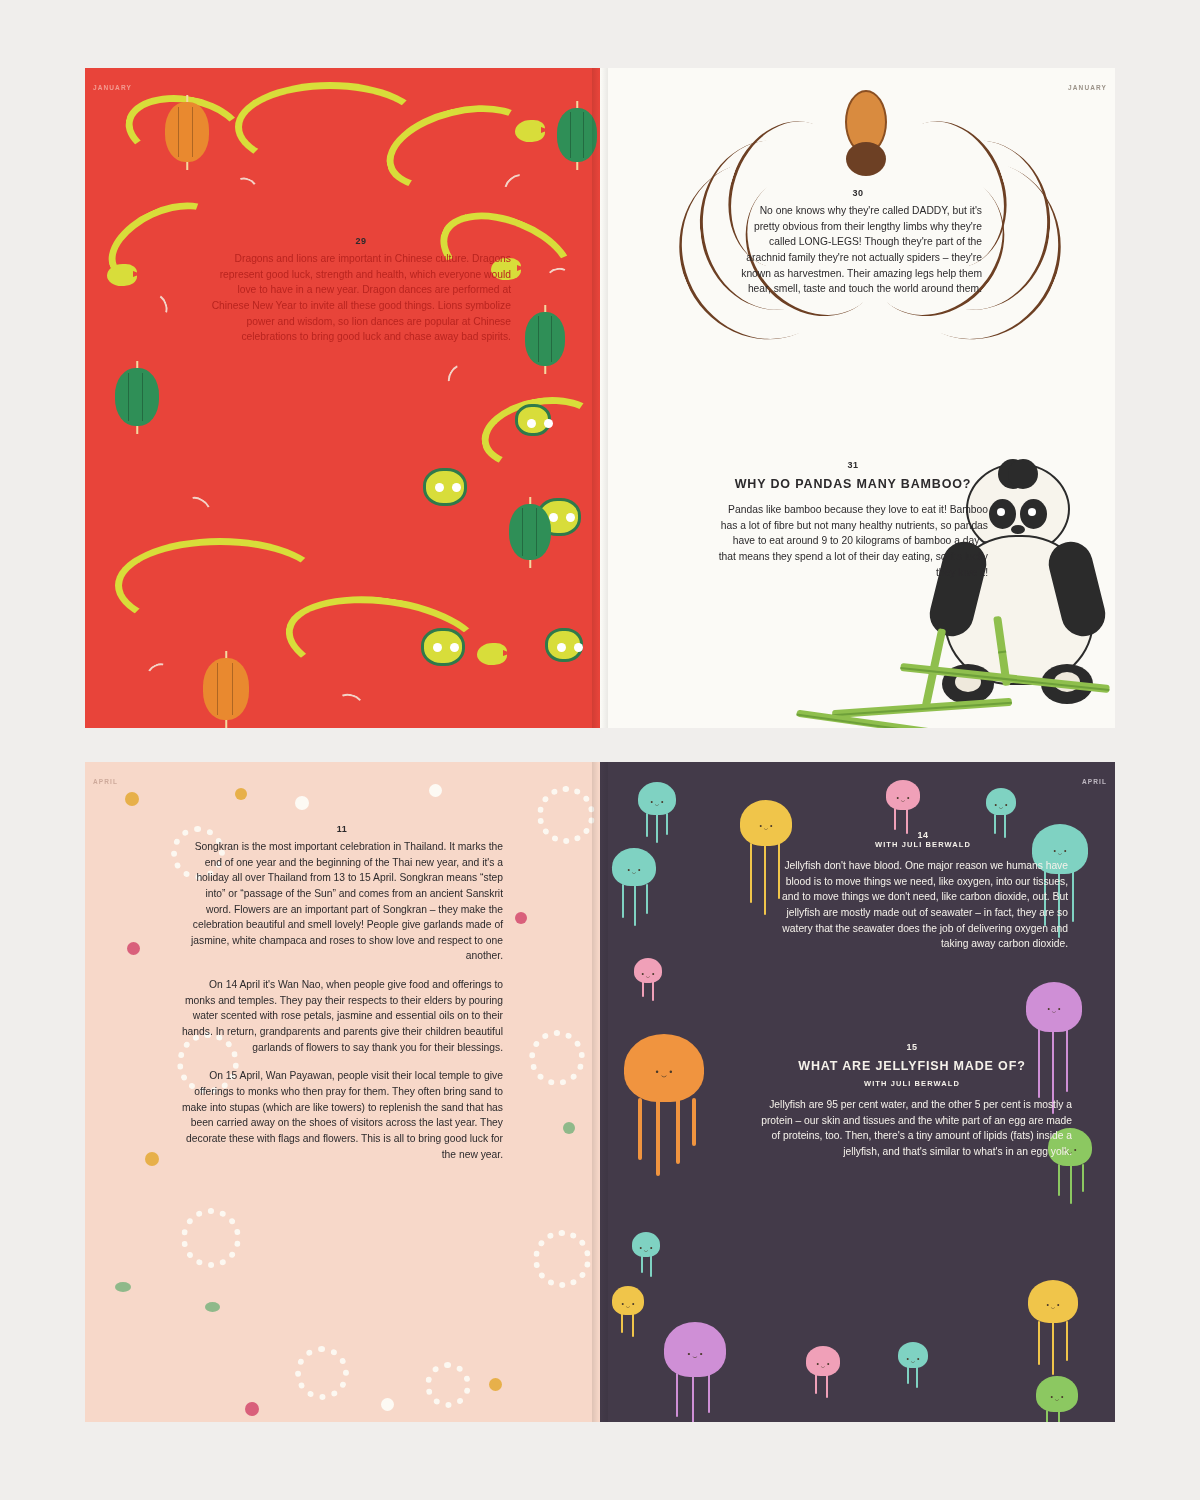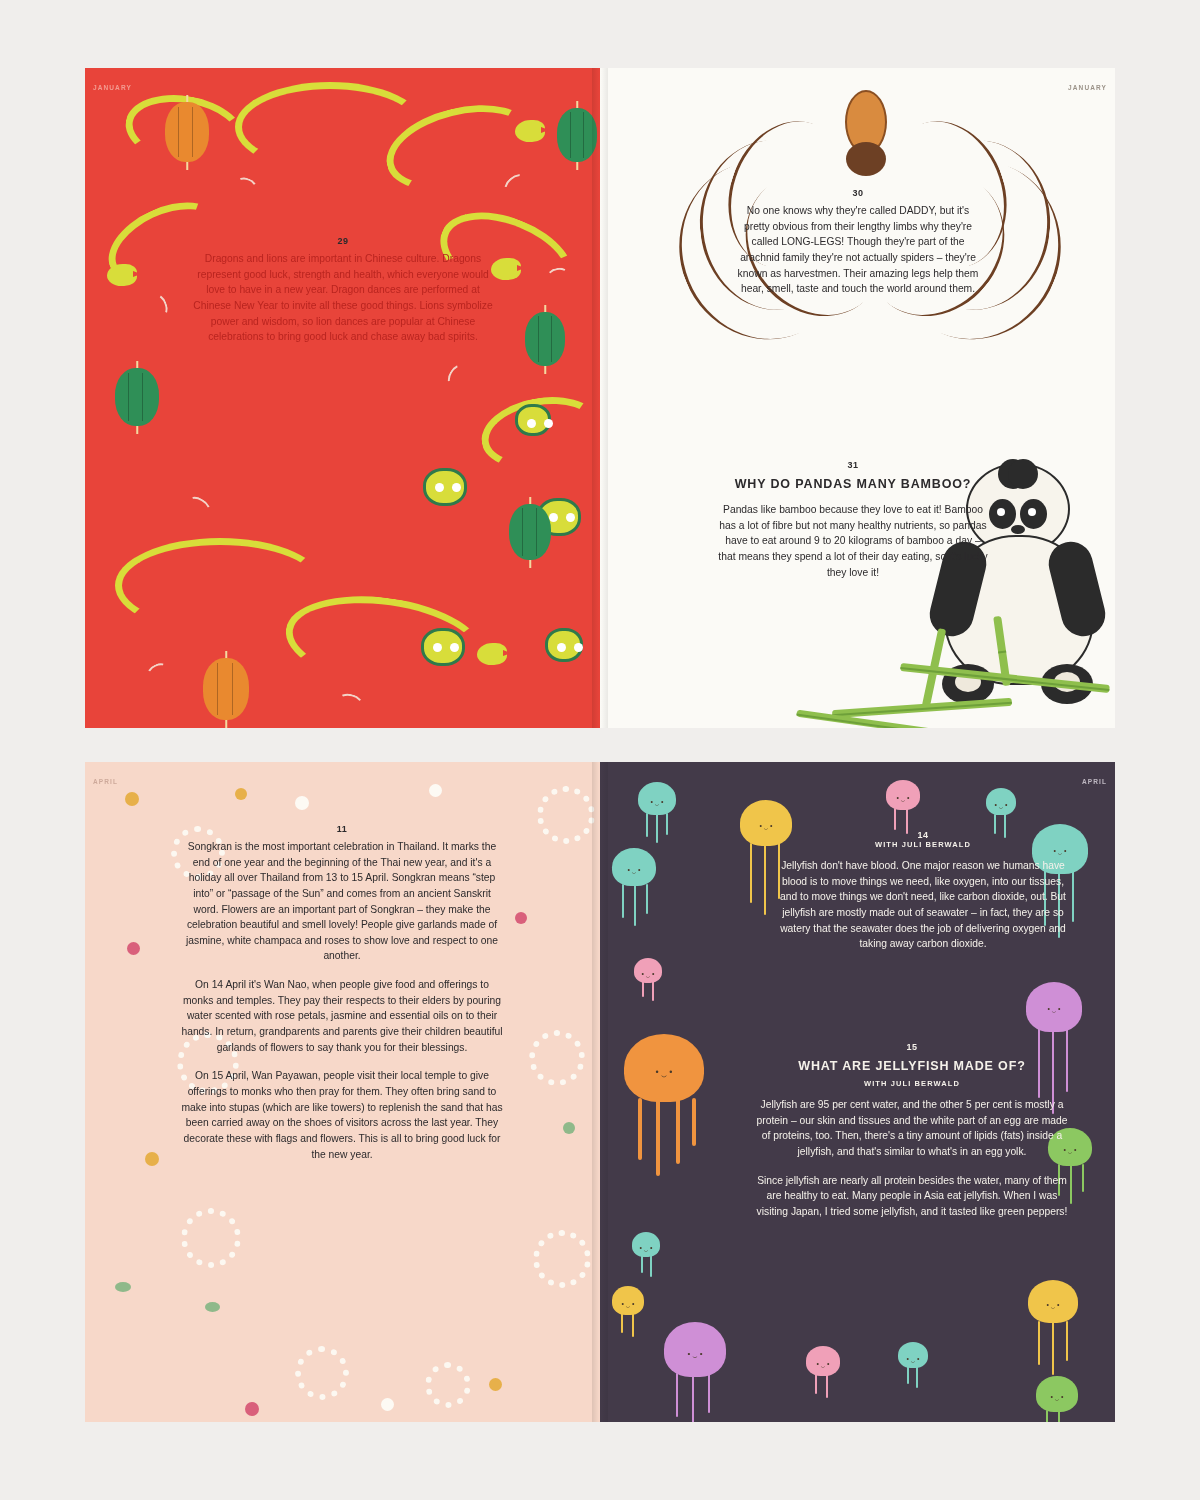--- a/index.html
+++ b/index.html
@@ -82,30 +82,30 @@
     font-size: 7.5px;
     font-weight: bold;
     letter-spacing: 1.1px;
     margin-top: -5px;
     margin-bottom: 9px;
   }
   .qbody {
     font-size: 10.3px;
     line-height: 1.52;
   }
-  .qbody p { margin: 0 0 13px 0; }
+  .qbody p { margin: 0 0 13px 0; text-align: right; }
   .qbody p:last-child { margin-bottom: 0; }
 
   
   .txt-dark { color: #2c2a2c; }
   .txt-red-body { color: #b9241f; }
   .txt-cream { color: #f5f1ea; }
 
   
-  .b-dragons { left: 108px; top: 168px; width: 300px; }
+  .b-dragons { left: 126px; top: 168px; width: 300px; }
   .b-spider  { left: 134px; top: 120px; width: 248px; }
   .b-panda   { left: 118px; top: 392px; width: 270px; }
   .b-songkran{ left: 96px;  top: 62px;  width: 322px; text-align: center; }
   .b-jelly1  { left: 178px; top: 68px;  width: 290px; }
   .b-jelly2  { left: 152px; top: 280px; width: 320px; }
 
   
   .deco { position: absolute; pointer-events: none; }
 
   
@@ -545,21 +545,20 @@
           <p>Jellyfish don't have blood. One major reason we humans have blood is to move things we need, like oxygen, into our tissues, and to move things we don't need, like carbon dioxide, out. But jellyfish are mostly made out of seawater – in fact, they are so watery that the seawater does the job of delivering oxygen and taking away carbon dioxide.</p>
         </div>
       </div>
 
       <div class="block b-jelly2">
         <div class="qnum txt-cream">15</div>
         <div class="qtitle txt-cream">WHAT ARE JELLYFISH MADE OF?</div>
         <div class="qsub txt-cream">WITH JULI BERWALD</div>
         <div class="qbody txt-cream">
           <p>Jellyfish are 95 per cent water, and the other 5 per cent is mostly a protein – our skin and tissues and the white part of an egg are made of proteins, too. Then, there's a tiny amount of lipids (fats) inside a jellyfish, and that's similar to what's in an egg yolk.</p>
-          <p>Since jellyfish are nearly all protein besides the water, many of them are healthy to eat. Many people in Asia eat jellyfish. When I was visiting Japan, I tried some jellyfish, and it tasted like green peppers!</p>
         </div>
       </div>
     </div>
 
     <div class="gutter"></div>
   </div>
 
 </div>
 
 </body></html>

